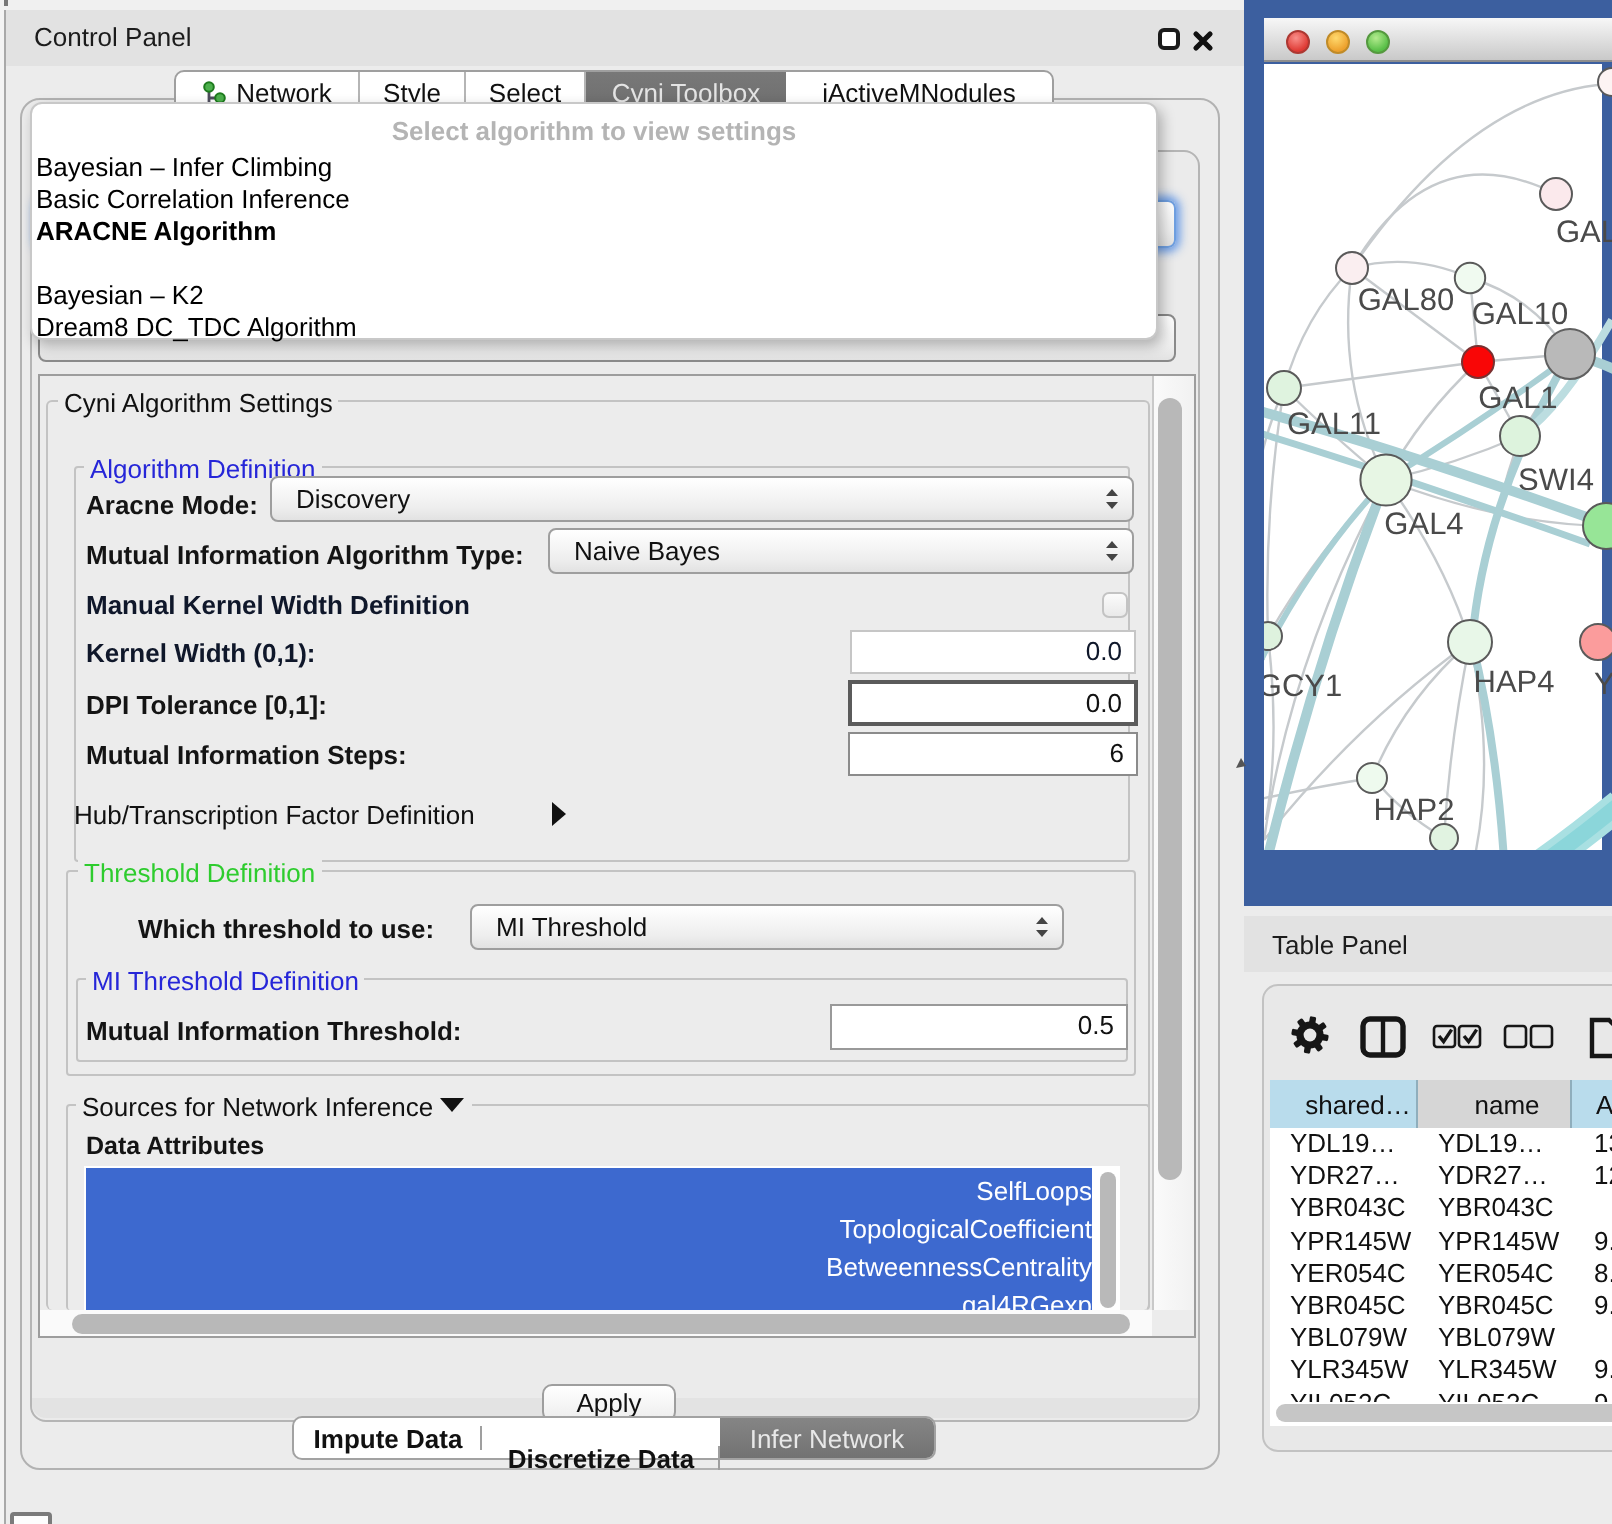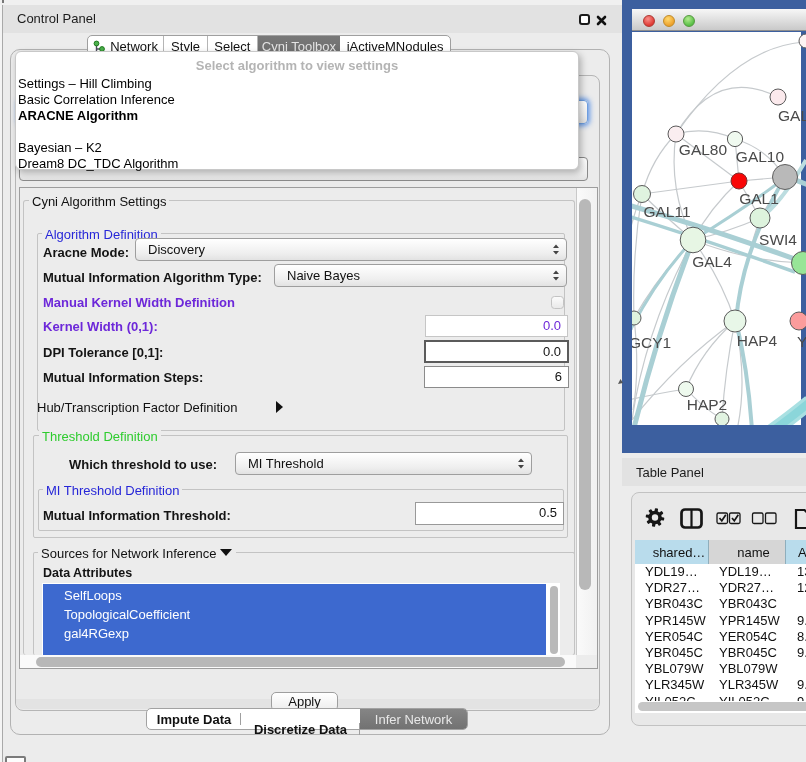--- a/index.html
+++ b/index.html
@@ -11,50 +11,50 @@
 #topstrip { left:0; top:0; width:806px; height:5px; background:#f0f0f0; }
 #cphead { left:0; top:5px; width:622px; height:28px; background:#e2e2e2; }
 #cphead .t { position:absolute; left:17px; top:6px; font-size:13px; color:#1c1c1c; }
 #floaticon { left:579px; top:14px; width:11px; height:11px; border:2px solid #1b1b1b; border-radius:3px; background:#fff; }
 #closeicon { left:596px; top:14px; width:11px; height:11px; }
 #leftedge { left:0; top:5px; width:3px; height:757px; background:#f4f4f4; border-right:1px solid #a9a9a9; }
 
 #outerpanel { left:10px; top:49px; width:600px; height:686px; border:1px solid #b2b2b2; border-radius:10px; background:#ececec; }
 #innerpanel { left:15px; top:75px; width:585px; height:636px; border:1px solid #b5b5b5; border-radius:8px; background:#ebebeb; }
 
-#toptabs { left:87px; top:35px; width:364px; height:23px; background:#fff; border:1px solid #9f9f9f; border-radius:5px; display:flex; align-items:center; }
+#toptabs { left:87px; top:35px; width:440px; height:23px; background:#fff; border:1px solid #9f9f9f; border-radius:5px; display:flex; align-items:center; }
 #toptabs .tab { height:100%; display:flex; align-items:center; justify-content:center; font-size:13px; color:#111; border-right:1px solid #b5b5b5; }
 #toptabs .tab:last-child { border-right:none; }
 #toptabs .sel { background:linear-gradient(#787878,#6d6d6d); color:#e4e4e4; border-radius:0; border-right:none; }
 
 #scrollpane { left:19px; top:187px; width:579px; height:482px; border:1px solid #9d9d9d; background:#ececec; }
 #vscroll { left:576px; top:188px; width:21px; height:467px; background:linear-gradient(90deg,#fafafa,#f1f1f1); border-left:1px solid #c9c9c9; }
 #vthumb { left:579px; top:199px; width:12px; height:391px; background:#b8b8b8; border-radius:6px; }
 #hscroll { left:20px; top:655px; width:556px; height:13px; background:#fafafa; }
 #hthumb { left:36px; top:657px; width:529px; height:10px; background:#b8b8b8; border-radius:5px; }
 
 .group { position:absolute; border:1px solid #c3c3c3; border-radius:2px; }
 .gtitle { position:absolute; background:#ececec; padding:0 3px; font-size:13px; top:-7px; }
 .blue { color:#2626d8; }
 .green { color:#2ecc2e; }
 
 .lbl { position:absolute; font-size:13px; font-weight:bold; color:#141414; }
-.dis { color:#6d28d9; }
+.dis { color:#0f172a; }
 .field { position:absolute; background:#fff; font-size:13px; text-align:right; padding:2px 6px 0 0; }
 .combo { position:absolute; background:linear-gradient(#ffffff,#eeeeee 70%,#e2e2e2); border:1px solid #9e9e9e; border-radius:4px; font-size:13px; }
 .combo .tx { position:absolute; left:12px; top:3px; color:#111; }
 .combo svg { position:absolute; right:6px; top:50%; margin-top:-6px; }
 
 #popup { left:15px; top:51px; width:564px; height:119px; background:#fff; border:1px solid #c8c8c8; border-radius:6px; box-shadow:2px 3px 7px rgba(0,0,0,0.28); z-index:40; }
 #popup .ph { position:absolute; left:0; right:0; top:6px; text-align:center; color:#b4b4b4; font-size:13px; font-weight:bold; }
 #popup .it { position:absolute; left:2px; font-size:13px; color:#000; white-space:nowrap; }
 
 #attrlist { left:42px; top:583px; width:518px; height:72px; background:#fff; overflow:hidden; }
 #attrsel { position:absolute; left:1px; top:1px; width:503px; height:80px; background:#3d69cf; padding-top:2px; }
-#attrsel div { color:#fff; font-size:13px; padding-left:21px; height:19px; line-height:19px; }
+#attrsel div { color:#fff; font-size:13px; padding-left:21px; height:19px; line-height:19px;text-align:right; }
 #attrvthumb { position:absolute; left:508px; top:3px; width:8px; height:68px; background:#b9b9b9; border-radius:4px; }
 
 #applybtn { left:271px; top:676px; width:67px; height:19px; background:linear-gradient(#ffffff,#ededed); border:1px solid #9e9e9e; border-radius:5px; text-align:center; font-size:13px; padding-top:1px;margin-top:16px; }
 
 #bottabs { left:146px; top:708px; width:322px; height:22px; background:#fff; border:1px solid #a2a2a2; border-radius:5px; display:flex; align-items:center; }
 #bottabs .tab { height:100%; display:flex; align-items:center; justify-content:center; font-size:13px; font-weight:bold; color:#111; position:relative; }
 #bottabs .tab:not(:last-child):after { content:""; position:absolute; right:0; top:4px; bottom:4px; width:1px; background:#9f9f9f; }
 #bottabs .sel { background:linear-gradient(#858585,#727272); color:#e8e8e8; border-radius:0 4px 4px 0; font-weight:normal; }
 
 #netwin { left:622px; top:0; width:184px; height:453px; background:#3c5f9f; }
@@ -180,28 +180,29 @@
 <div class="group" style="left:33px;top:552px;width:542px;height:103px;border-bottom:none;">
   <div class="gtitle" style="left:4px;color:#111;">Sources for Network Inference <svg width="13" height="9" style="vertical-align:1px;">
         <path d="M0 1 L12 1 L6 8 Z" fill="#111"></path>
       </svg></div>
 </div>
 <div class="lbl" style="left:43px;top:566px;font-size:12.5px;">Data Attributes</div>
 <div class="abs" id="attrlist">
   <div id="attrsel">
     <div>SelfLoops</div>
     <div>TopologicalCoefficient</div>
+    <div>BetweennessCentrality</div>
     <div>gal4RGexp</div>
       </div>
   <div id="attrvthumb"></div>
 </div>
 
 <div class="abs" id="popup">
   <div class="ph">Select algorithm to view settings</div>
-  <div class="it" style="top:24px;">Settings – Hill Climbing</div>
+  <div class="it" style="top:24px;">Bayesian – Infer Climbing</div>
   <div class="it" style="top:40px;">Basic Correlation Inference</div>
   <div class="it b" style="top:56px;">ARACNE Algorithm</div>
   <div class="it" style="top:88px;">Bayesian – K2</div>
   <div class="it" style="top:104px;">Dream8 DC_TDC Algorithm</div>
 </div>
 
 <div class="abs" id="applybtn">Apply</div>
 
 <div class="abs" id="bottabs">
   <div class="tab" style="width:94px;">Impute Data</div>

